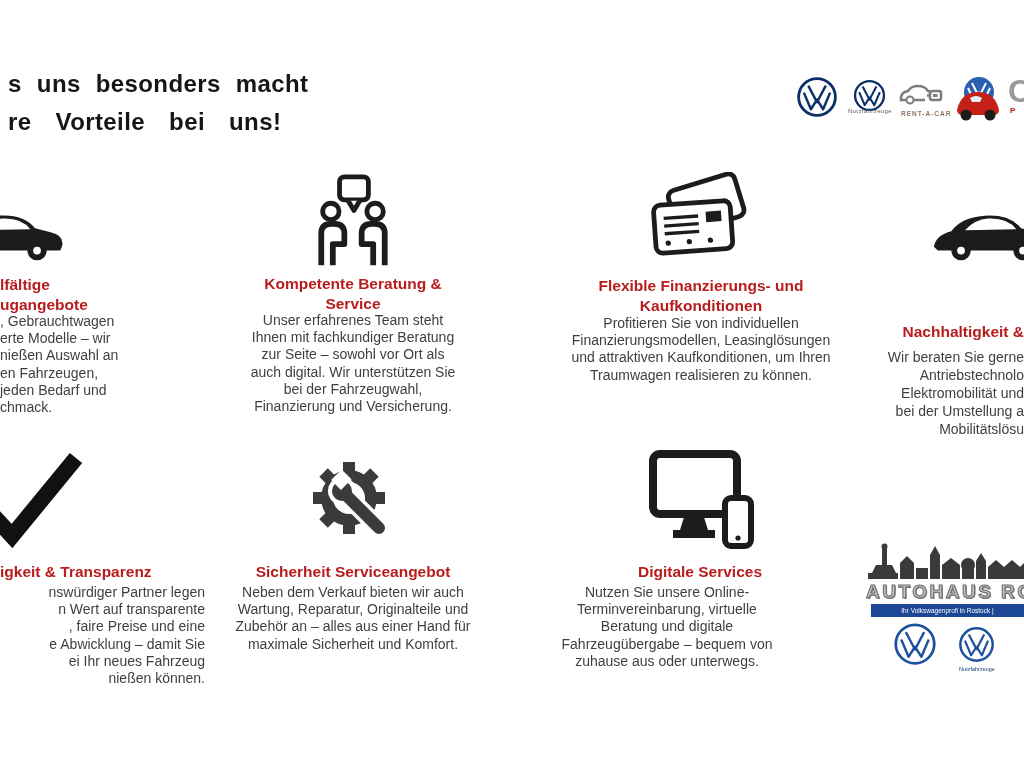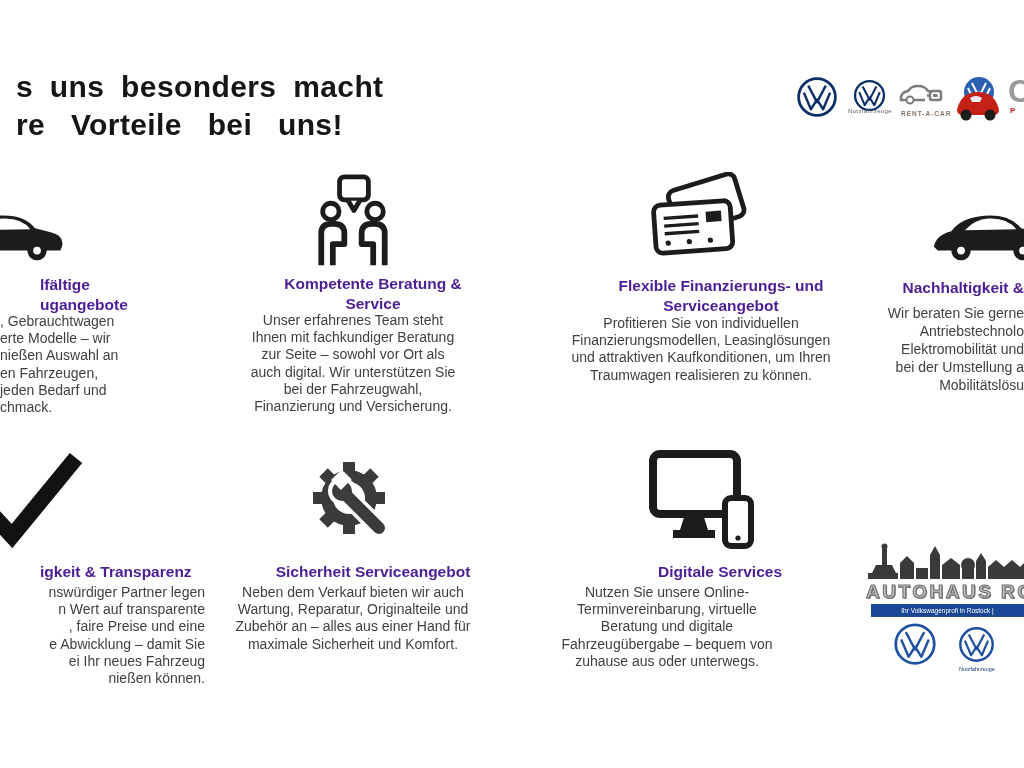--- a/index.html
+++ b/index.html
@@ -8,29 +8,29 @@
     position: relative;
     overflow: hidden;
     background: #ffffff;
     font-family: "Liberation Sans", sans-serif;
     color: #3d3d3d;
   }
   .abs { position: absolute; }
   .pre { white-space: pre-line; }
 
   
-  .title-line { position:absolute; left:16px; font-weight:bold; color:#161616; font-size:30px; white-space:nowrap; }
+  .title-line { position:absolute; left:8px; font-weight:bold; color:#161616; font-size:24px; white-space:nowrap; }
   .title-l1 { top:70px;  word-spacing:8px;  letter-spacing:0.4px; }
   .title-l2 { top:108px; word-spacing:17px; letter-spacing:0.4px;text-align:center; }
 
   
-  .heading { font-weight:bold; font-size:15.5px; color:#4c1d95; line-height:19.5px;padding-left:40px; }
+  .heading { font-weight:bold; font-size:15.5px; color:#b91c1c; line-height:19.5px; }
   .bodytxt { font-size:14px; color:#3f3f3f; line-height:17.2px; }
   .center { text-align:center; }
-  .right  { text-align:right; }
+  .right  { text-align:right;margin-top:44px; }
 
   
   .tiny-label { font-size:6px; color:#5a5a5a; letter-spacing:0.4px; text-align:center; }
   .rentacar-label { font-size:6.5px; color:#8a7465; font-weight:bold; letter-spacing:1px; }
 
   
   .dealer-name {
     font-weight:bold; font-size:19px; letter-spacing:2.5px; white-space:nowrap;
     color:#c4c4c4; -webkit-text-stroke:1.1px #6e6e6e; text-shadow:1px 1px 0 #8a8a8a;
   }
@@ -143,21 +143,21 @@
       <line x1="22" y1="54" x2="58" y2="54" stroke="#1c1c1c" stroke-width="3.5"></line>
       <line x1="22" y1="62" x2="58" y2="62" stroke="#1c1c1c" stroke-width="3.5"></line>
       <rect x="66" y="42" width="16" height="11" fill="#1c1c1c"></rect>
       <circle cx="25" cy="72" r="2.8" fill="#1c1c1c"></circle>
       <circle cx="47" cy="72" r="2.8" fill="#1c1c1c"></circle>
       <circle cx="69" cy="72" r="2.8" fill="#1c1c1c"></circle>
     </g>
   </svg>
 </div>
 <div class="abs heading pre center" style="left:548px; top:276px; width:306px;">Flexible Finanzierungs- und
-Serviceangebot</div>
+Kaufkonditionen</div>
 <div class="abs bodytxt pre center" style="left:551px; top:315px; width:300px;">Profitieren Sie von individuellen
 Finanzierungsmodellen, Leasinglösungen
 und attraktiven Kaufkonditionen, um Ihren
 Traumwagen realisieren zu können.</div>
 
 <div class="abs" style="left:930px; top:206px;">
   <svg width="126" height="62" viewBox="0 0 130 64">
     <path d="M4 42 Q6 30 22 26 Q32 12 56 10 Q82 8 94 23 L110 27 Q124 30 122 41 L120 46 L8 46 Z" fill="#1c1c1c"></path>
     <path d="M36 25 Q46 14 60 13 Q80 12 89 24 Z" fill="#ffffff"></path>
     <circle cx="32" cy="46" r="10" fill="#1c1c1c"></circle>

